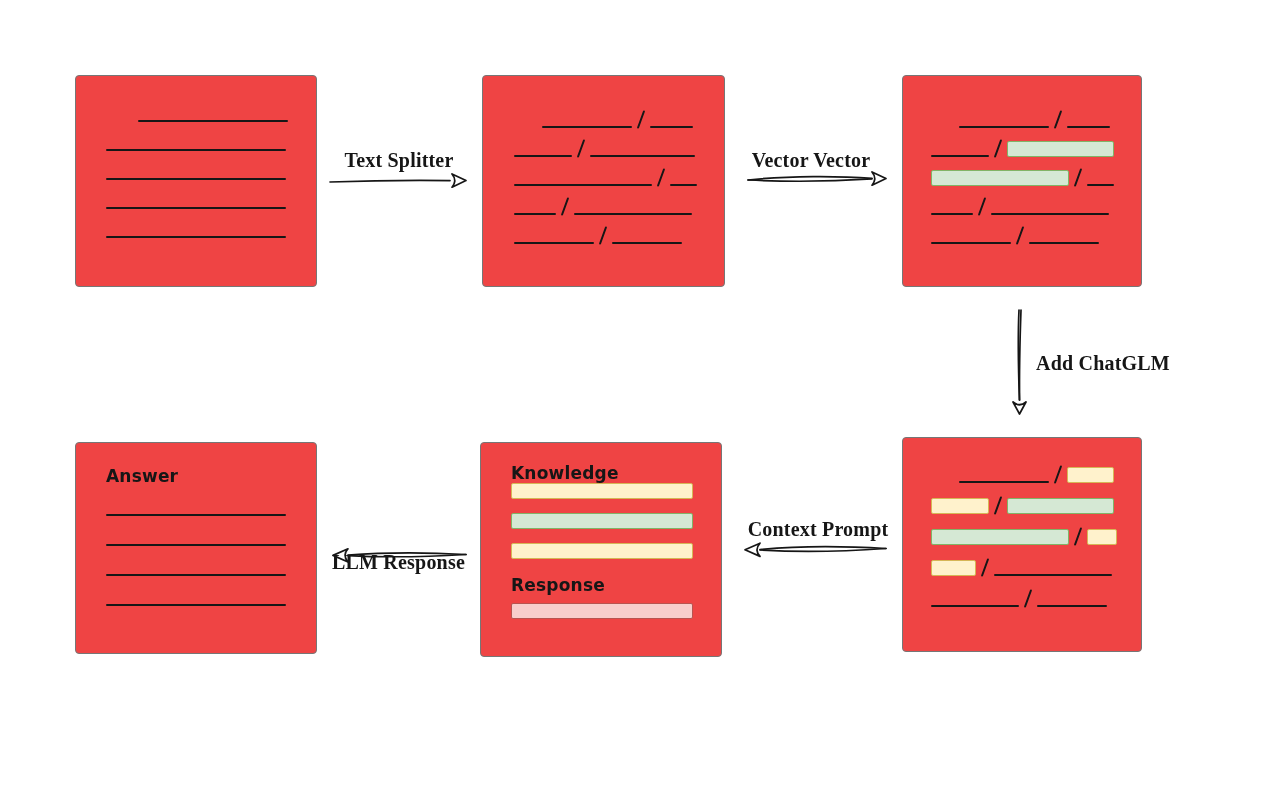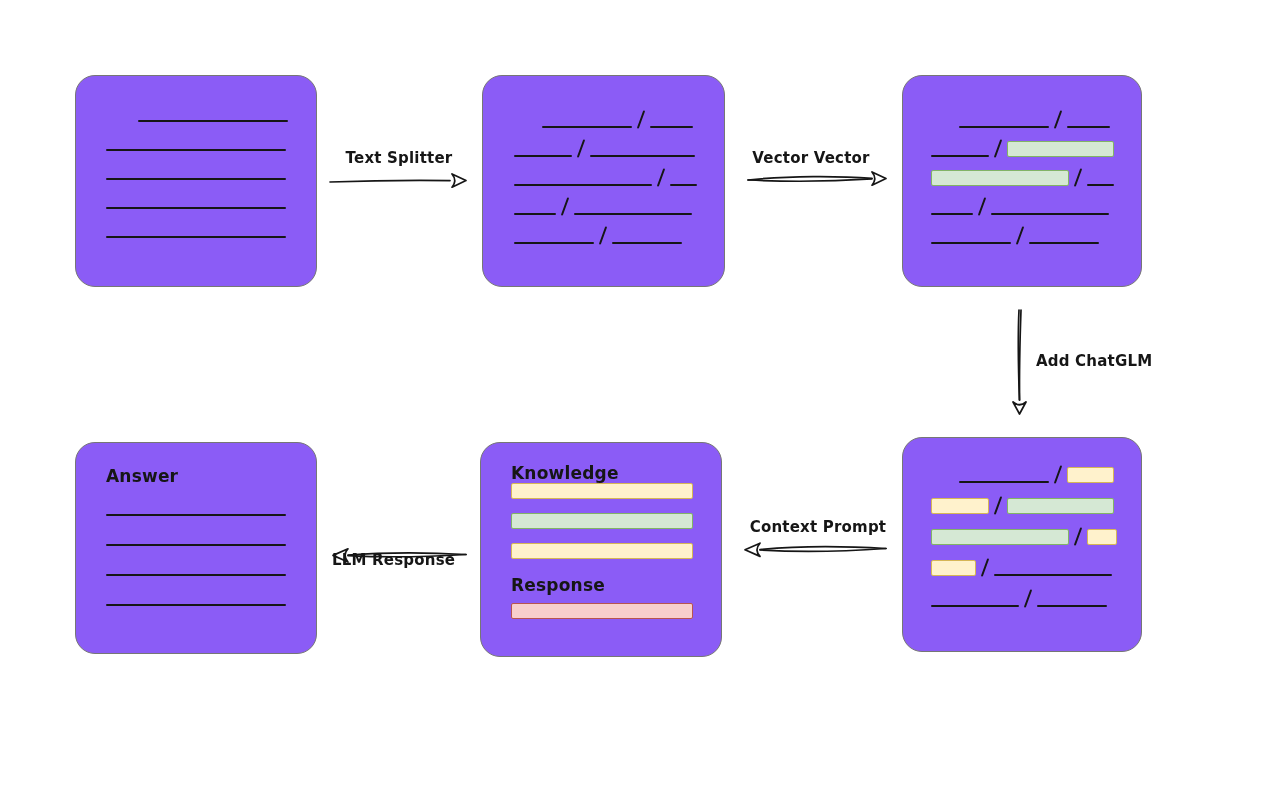--- a/index.html
+++ b/index.html
@@ -6,21 +6,21 @@
     --green-fill:#d5e8d4; --green-stroke:#82b366;
     --yellow-fill:#fff2cc; --yellow-stroke:#d6b656;
     --red-fill:#f8cecc; --red-stroke:#b85450;
     --box-border:#767676; --ink:#161616;
   }
   *{margin:0;padding:0;box-sizing:border-box;}
   html,body{background:#ffffff;}
   body{font-family:"DejaVu Sans","Liberation Sans",sans-serif;color:var(--ink);}
   #canvas{position:relative;width:1262px;height:792px;background:#ffffff;overflow:hidden;}
 
-  .node{position:absolute;border:1px solid var(--box-border);border-radius:20px;background:#8b5cf6;}
+  .node{position:absolute;border:1px solid var(--box-border);border-radius:4px;background:#ef4444;}
 
   .box-document{left:75px;top:75px;width:242px;height:212px;padding:44px 30px 0 30px;}
   .box-chunks{left:482px;top:75px;width:243px;height:212px;padding:36px 0 0 31px;}
   .box-matched{left:902px;top:75px;width:240px;height:212px;padding:36px 0 0 28px;}
   .box-context{left:902px;top:437px;width:240px;height:215px;padding:29px 0 0 28px;}
   .box-prompt{left:480px;top:442px;width:242px;height:215px;padding:20px 28px 0 30px;}
   .box-answer{left:75px;top:442px;width:242px;height:212px;padding:23px 30px 0 30px;}
 
   .row{display:flex;align-items:flex-end;}
   .seg{display:block;flex:0 0 auto;}
@@ -36,22 +36,22 @@
   .chunk-rows .row{height:16px;margin-bottom:13px;}
   .box-context .chunk-rows .row{margin-bottom:15px;}
   .bar-rows .row{height:16px;margin-bottom:14px;}
   .answer-rows .row{height:2px;margin-bottom:28px;}
 
   .heading{font-size:17px;font-weight:600;letter-spacing:.2px;color:var(--ink);}
   .box-prompt .heading-knowledge{}
   .box-prompt .heading-question{margin-top:16px;margin-bottom:8px;}
   .box-answer .heading{margin-bottom:28px;}
 
-  .arrow-label{position:absolute;font-size:15px;font-weight:600;letter-spacing:.2px;
-               color:var(--ink);text-align:center;white-space:nowrap;}
+  .arrow-label{position:absolute;font-size:20px;font-weight:600;letter-spacing:.2px;
+               color:var(--ink);text-align:center;white-space:nowrap;font-family:Liberation Serif, serif;}
   .caption{position:absolute;left:775px;top:684px;width:400px;text-align:center;
            font-size:17px;font-weight:600;letter-spacing:.2px;color:var(--ink);}
 
   svg.arrow{position:absolute;overflow:visible;}
   svg.arrow path{fill:none;stroke:var(--ink);stroke-width:1.7;stroke-linecap:round;stroke-linejoin:round;}
 </style>
 </head>
 <body>
 
 <div id="canvas">

